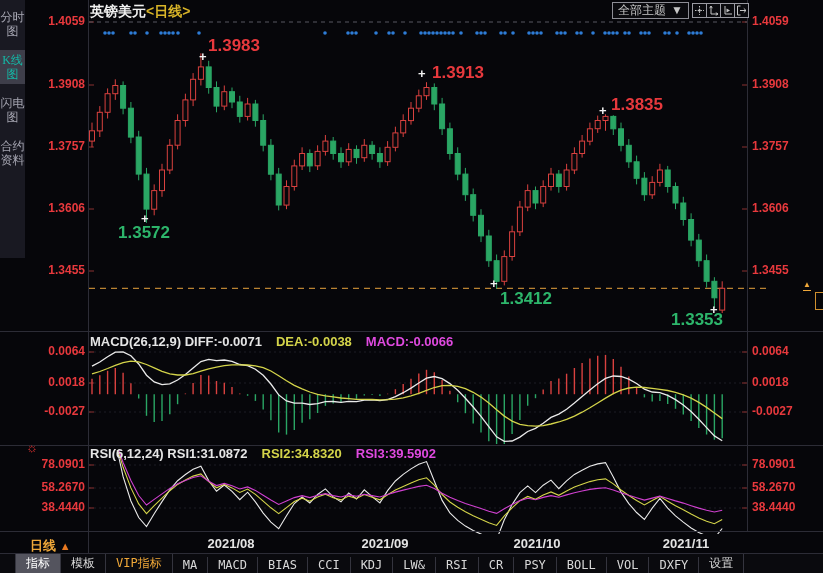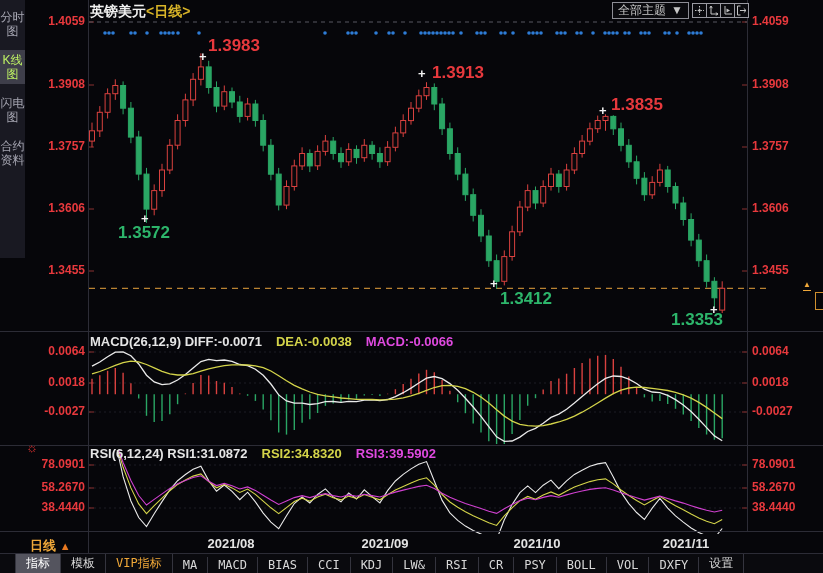--- a/index.html
+++ b/index.html
@@ -3,21 +3,21 @@
 <meta charset="utf-8">
 <style>
   html,body{margin:0;padding:0;background:#000;}
   .screen{position:relative;width:823px;height:573px;background:#06060a;overflow:hidden;
           font-family:"Liberation Sans",sans-serif;padding-left:18px;-webkit-font-smoothing:antialiased;}
   
   .sidebar{position:absolute;left:0;top:0;width:25px;height:258px;background:#191922;
            display:flex;flex-direction:column;gap:9px;padding-top:7px;box-sizing:border-box;}
   .side-tab{width:25px;text-align:center;font-size:12px;line-height:14px;color:#a6a6b2;
             word-break:break-all;padding:3px 0;cursor:pointer;}
-  .side-tab.active{background:#3e3e4a;color:#bef264;}
+  .side-tab.active{background:#3e3e4a;color:#14b8a6;font-family:Liberation Serif, serif;}
   
   .hline{position:absolute;left:0;width:823px;height:1px;background:#2c2c36;}
   .vline{position:absolute;width:1px;background:#2c2c36;}
   
   .title{position:absolute;left:90px;top:3px;font-size:14px;font-weight:700;color:#f0f0f0;}
   .period-tag{color:#d8b428;}
   .theme-btn{position:absolute;left:612px;top:2px;height:15px;padding:0 5px;border:1px solid #8d8d95;
              background:#0a0a0e;color:#c8c8c8;font-size:12px;line-height:15px;display:flex;gap:5px;cursor:pointer;}
   .icon-btn{position:absolute;top:3px;width:13px;height:13px;border:1px solid #9a9aa2;background:#0a0a0e;
             display:flex;align-items:center;justify-content:center;cursor:pointer;}

